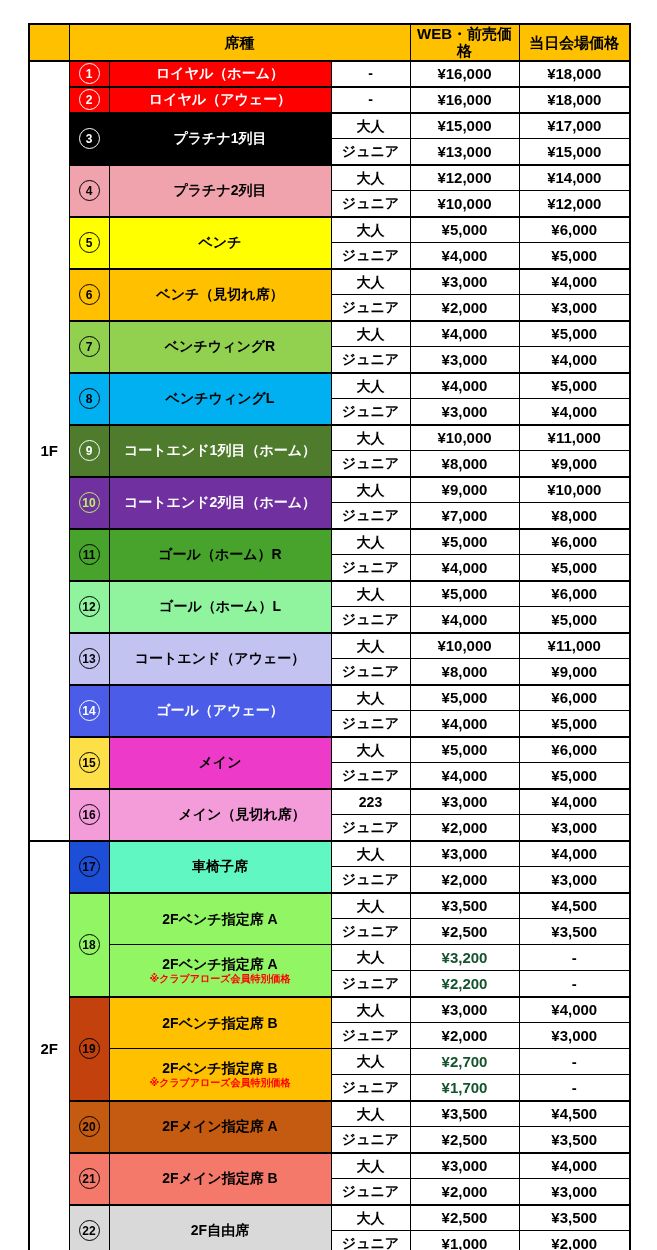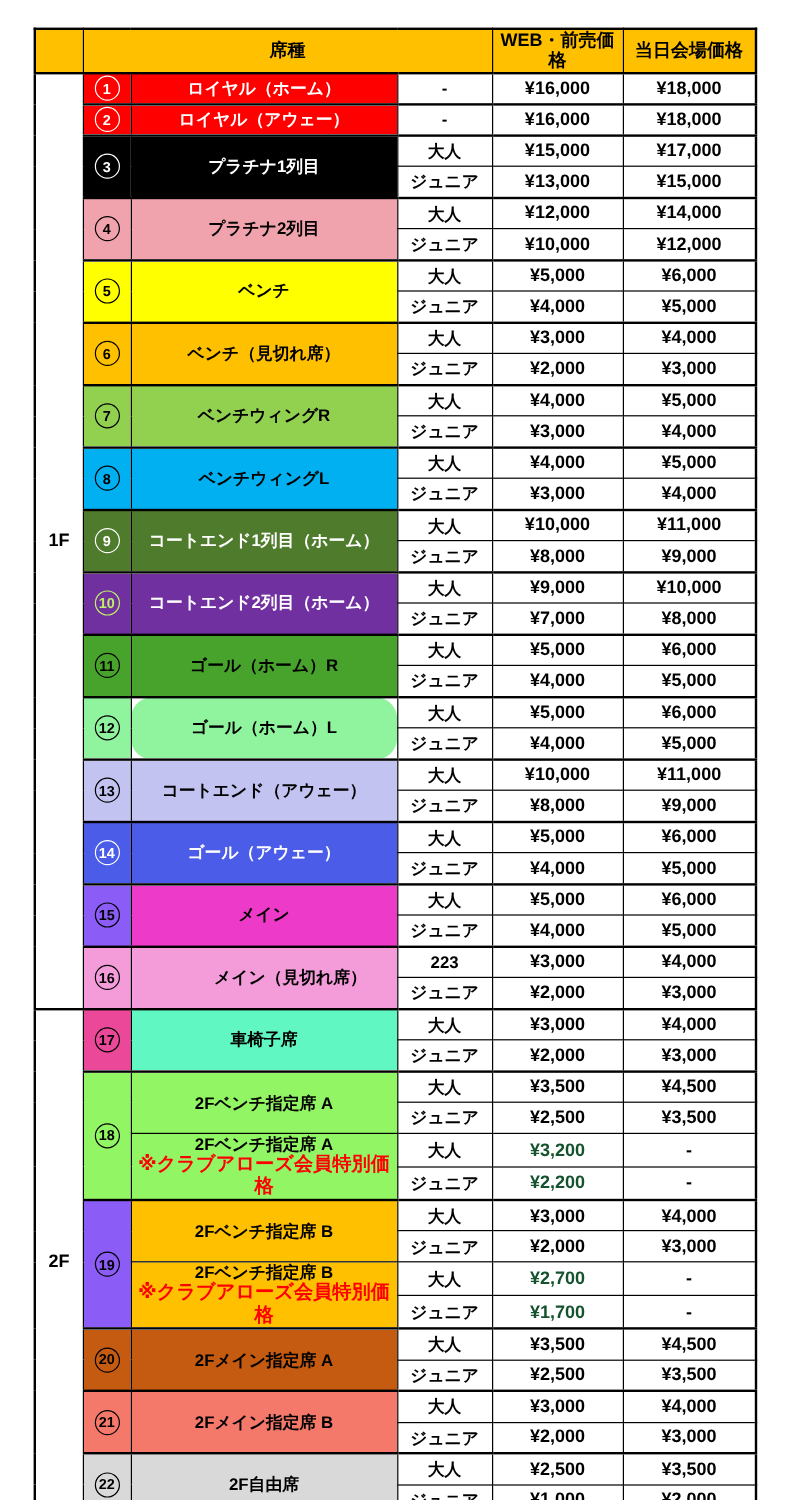--- a/index.html
+++ b/index.html
@@ -24,21 +24,21 @@
   thead td{background:#FFC000;font-size:15px;}
   tr.gs > td{border-top:2px solid #000;}
   .floor-cell{background:#ffffff;font-size:15px;}
   .num-cell{font-size:13px;}
   .circ{
     display:inline-flex;align-items:center;justify-content:center;
     width:19px;height:19px;border:1.6px solid currentColor;border-radius:50%;
     font-size:12px;line-height:1;
   }
   .name-cell{font-size:14px;}
-  .name-cell .note{font-size:16px;color:#FF0000;margin-top:1px;}
+  .name-cell .note{font-size:10px;color:#FF0000;margin-top:1px;}
   .age-cell{font-size:14px;background:#fff;}
   .price-cell{font-size:15px;background:#fff;}
   .red{color:#14532d;}
 </style>
 </head>
 <body>
 
 <table>
   <colgroup>
     <col style="width:40px">
@@ -197,21 +197,21 @@
         <td class="price-cell">¥5,000</td>
         <td class="price-cell">¥6,000</td>
       </tr>
       <tr>
         <td class="age-cell">ジュニア</td>
         <td class="price-cell">¥4,000</td>
         <td class="price-cell">¥5,000</td>
       </tr>
       <tr class="gs">
         <td class="num-cell" rowspan="2" style="background: rgb(144, 243, 158); color: rgb(0, 0, 0);"><span class="circ">12</span></td>
-        <td class="name-cell" rowspan="2" style="background: rgb(144, 243, 158); color: rgb(0, 0, 0); border-radius: 18px;">
+        <td class="name-cell" rowspan="2" style="background: rgb(144, 243, 158); color: rgb(0, 0, 0);">
           <div>ゴール（ホーム）L</div>
         </td>
         <td class="age-cell">大人</td>
         <td class="price-cell">¥5,000</td>
         <td class="price-cell">¥6,000</td>
       </tr>
       <tr>
         <td class="age-cell">ジュニア</td>
         <td class="price-cell">¥4,000</td>
         <td class="price-cell">¥5,000</td>
@@ -238,21 +238,21 @@
         <td class="age-cell">大人</td>
         <td class="price-cell">¥5,000</td>
         <td class="price-cell">¥6,000</td>
       </tr>
       <tr>
         <td class="age-cell">ジュニア</td>
         <td class="price-cell">¥4,000</td>
         <td class="price-cell">¥5,000</td>
       </tr>
       <tr class="gs">
-        <td class="num-cell" rowspan="2" style="background: #8b5cf6; color: rgb(0, 0, 0);"><span class="circ">15</span></td>
+        <td class="num-cell" rowspan="2" style="background: #fde047; color: rgb(0, 0, 0);"><span class="circ">15</span></td>
         <td class="name-cell" rowspan="2" style="background: rgb(238, 58, 201); color: rgb(0, 0, 0);">
           <div>メイン</div>
         </td>
         <td class="age-cell">大人</td>
         <td class="price-cell">¥5,000</td>
         <td class="price-cell">¥6,000</td>
       </tr>
       <tr>
         <td class="age-cell">ジュニア</td>
         <td class="price-cell">¥4,000</td>
@@ -267,21 +267,21 @@
         <td class="price-cell">¥3,000</td>
         <td class="price-cell">¥4,000</td>
       </tr>
       <tr>
         <td class="age-cell">ジュニア</td>
         <td class="price-cell">¥2,000</td>
         <td class="price-cell">¥3,000</td>
       </tr>
       <tr class="gs">
         <td class="floor-cell" rowspan="16">2F</td>
-        <td class="num-cell" rowspan="2" style="background: #ec4899; color: rgb(0, 0, 0);"><span class="circ">17</span></td>
+        <td class="num-cell" rowspan="2" style="background: #1d4ed8; color: rgb(0, 0, 0);"><span class="circ">17</span></td>
         <td class="name-cell" rowspan="2" style="background: rgb(96, 247, 195); color: rgb(0, 0, 0); margin-left: 24px;">
           <div>車椅子席</div>
         </td>
         <td class="age-cell">大人</td>
         <td class="price-cell">¥3,000</td>
         <td class="price-cell">¥4,000</td>
       </tr>
       <tr>
         <td class="age-cell">ジュニア</td>
         <td class="price-cell">¥2,000</td>
@@ -309,21 +309,21 @@
         <td class="age-cell">大人</td>
         <td class="price-cell red">¥3,200</td>
         <td class="price-cell">-</td>
       </tr>
       <tr>
         <td class="age-cell">ジュニア</td>
         <td class="price-cell red">¥2,200</td>
         <td class="price-cell">-</td>
       </tr>
       <tr class="gs">
-        <td class="num-cell" rowspan="4" style="background: #8b5cf6; color: rgb(0, 0, 0);"><span class="circ">19</span></td>
+        <td class="num-cell" rowspan="4" style="background: #c2410c; color: rgb(0, 0, 0);"><span class="circ">19</span></td>
         <td class="name-cell" rowspan="2" style="background: rgb(255, 192, 0); color: rgb(0, 0, 0);">
           <div>2Fベンチ指定席 B</div>
         </td>
         <td class="age-cell">大人</td>
         <td class="price-cell">¥3,000</td>
         <td class="price-cell">¥4,000</td>
       </tr>
       <tr>
         <td class="age-cell">ジュニア</td>
         <td class="price-cell">¥2,000</td>

